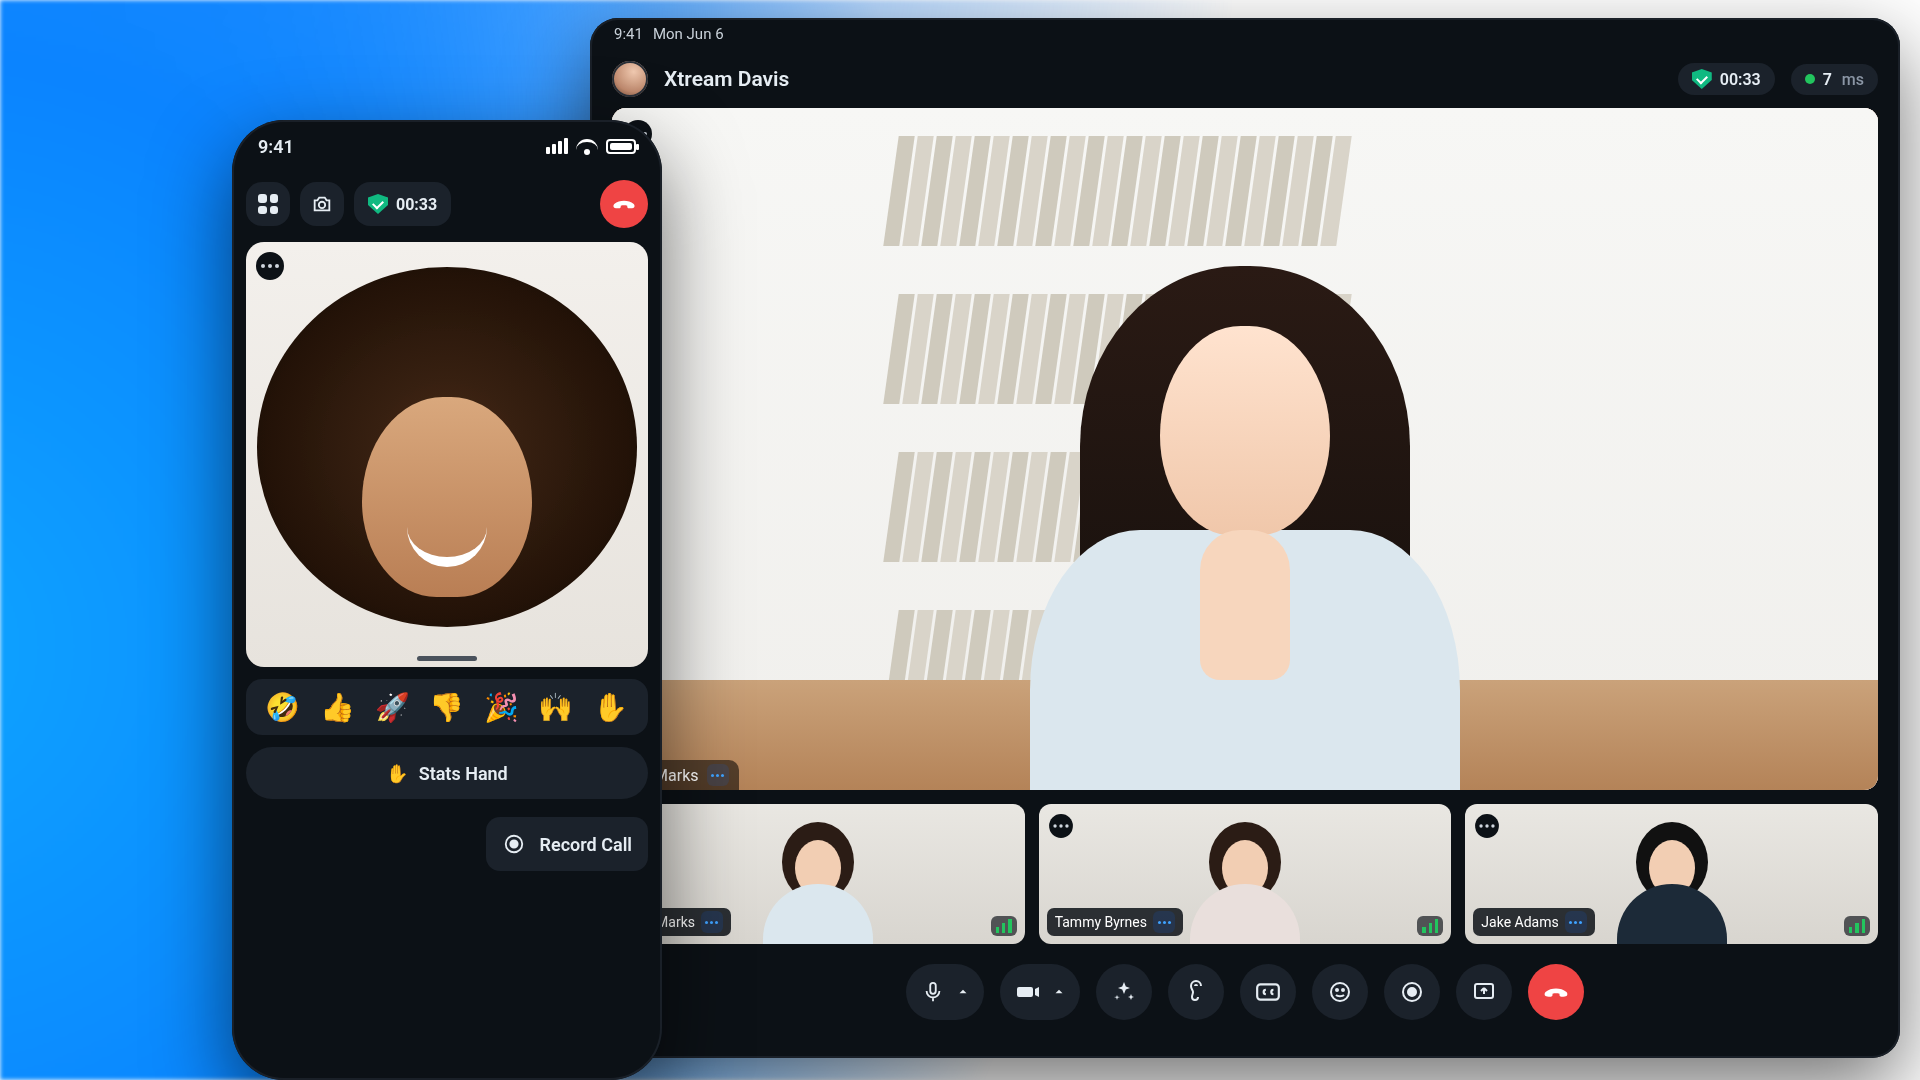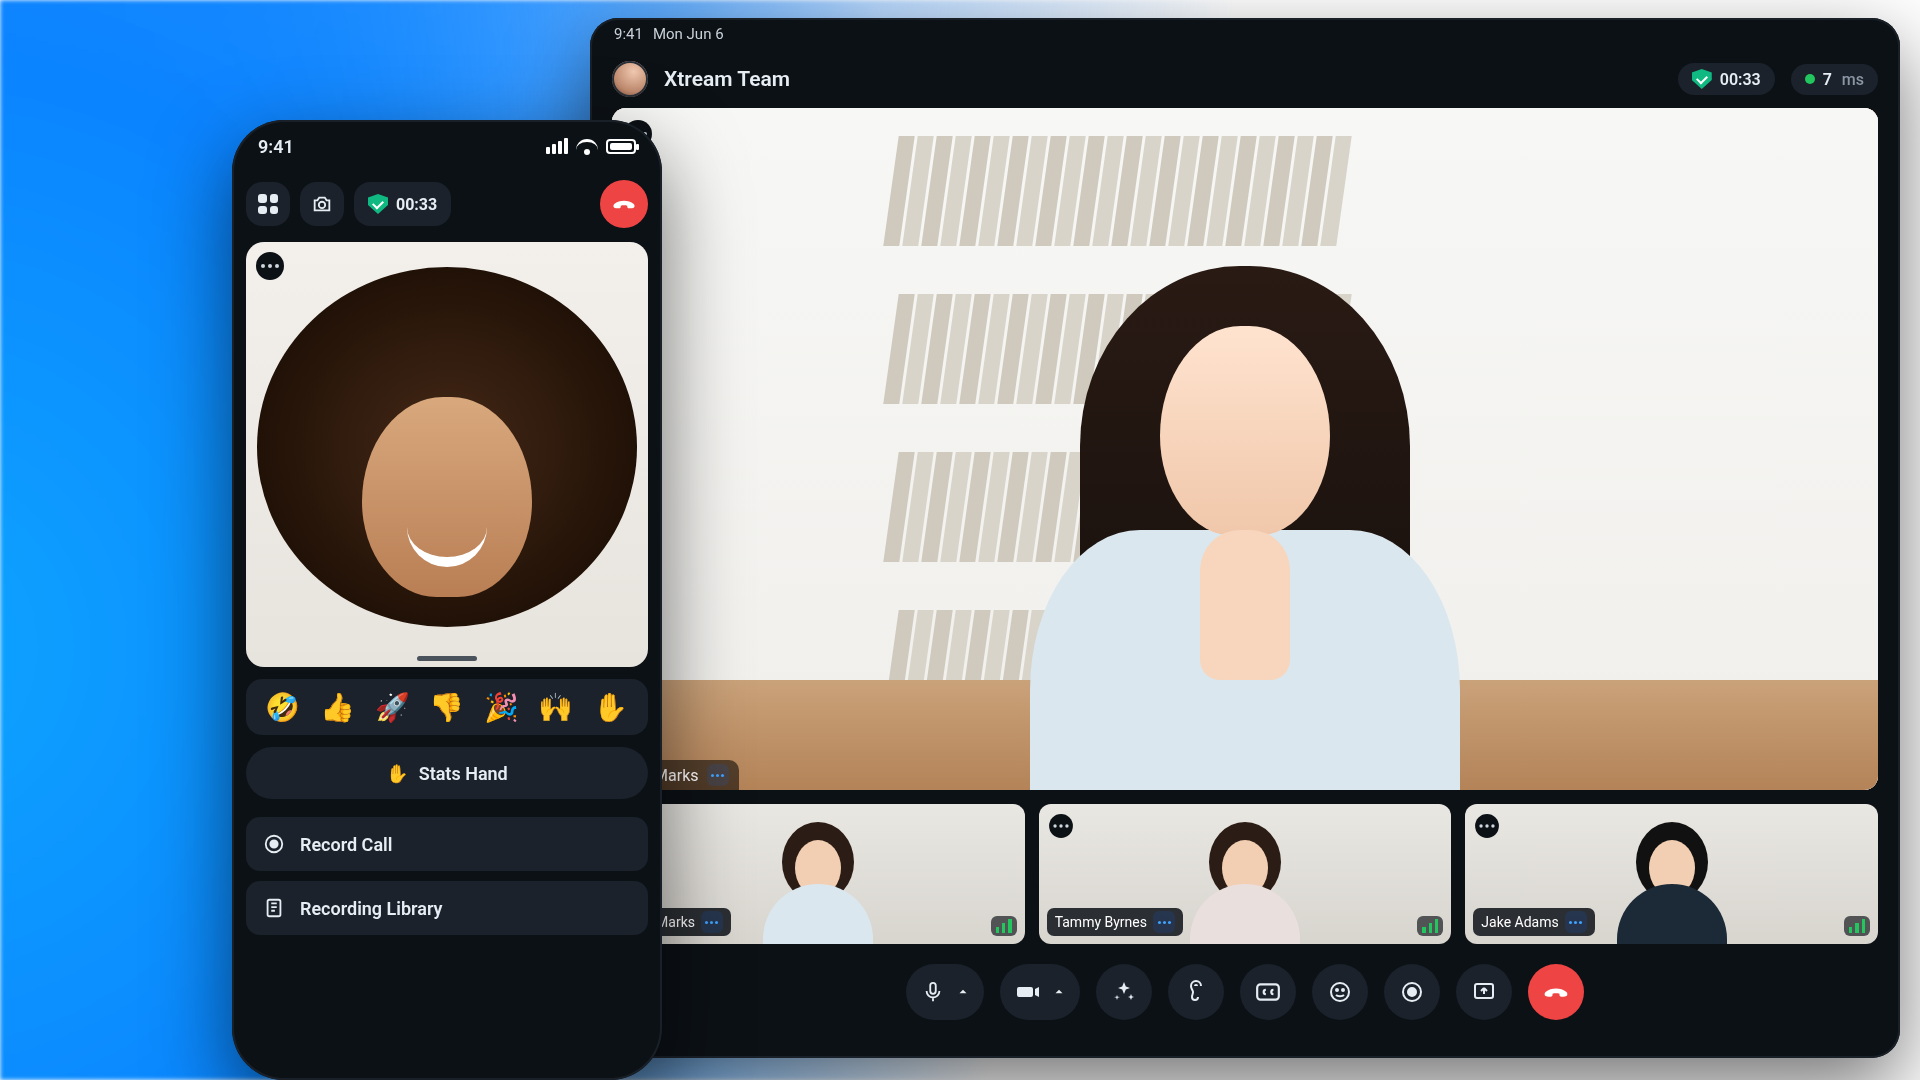--- a/index.html
+++ b/index.html
@@ -205,21 +205,21 @@
 
   .emoji-row{
     margin:12px 14px 0; height:56px; background:#1b222b; border-radius:16px;
     display:flex; align-items:center; justify-content:space-around; padding:0 10px; font-size:28px;
   }
   .raise-hand{
     margin:12px 14px 0; height:52px; background:#1b222b; border-radius:26px;
     display:flex; align-items:center; justify-content:center; gap:10px; font-size:18px; font-weight:600;
   }
 
-  .menu-list{ margin:18px 14px 0; display:flex; flex-direction:column; gap:10px; }
+  .menu-list{ margin:18px 14px 0; display:flex; flex-direction:column; gap:10px;align-items:flex-end; }
   .menu-item{
     height:54px; background:#1b222b; border-radius:14px; display:flex; align-items:center;
     padding:0 16px; gap:14px; font-size:18px; font-weight:600;
   }
   .micon{ width:24px; height:24px; display:flex; align-items:center; justify-content:center; }
 
 </style>
 </head>
 <body>
 
@@ -228,21 +228,21 @@
 
   <div class="tablet">
 
     <div class="tablet-status">
       <span>9:41</span>
       <span>Mon Jun 6</span>
     </div>
 
     <div class="tablet-header">
       <div class="avatar"></div>
-      <div class="team-name">Xtream Team</div>
+      <div class="team-name">Xtream Davis</div>
       <div class="spacer"></div>
       <div class="pill">
         <span class="shield"></span>
         <span>00:33</span>
       </div>
       <div class="pill">
         <span class="dot-green"></span>
         <span>7</span>
         <span class="ms-unit">ms</span>
       </div>
@@ -601,24 +601,15 @@
     <div class="menu-list">
       <div class="menu-item">
         <span class="micon">
           <svg width="22" height="22" viewBox="0 0 24 24" fill="none" stroke="#e6edf3" stroke-width="2">
               <circle cx="12" cy="12" r="9"></circle>
               <circle cx="12" cy="12" r="4" fill="#e6edf3"></circle>
             </svg>
         </span>
         <span>Record Call</span>
       </div>
-      <div class="menu-item">
-        <span class="micon">
-          <svg width="22" height="22" viewBox="0 0 24 24" fill="none" stroke="#e6edf3" stroke-width="2">
-              <rect x="5" y="3" width="14" height="18" rx="2"></rect>
-              <path d="M9 7h6M9 11h6M9 15h4"></path>
-            </svg>
-        </span>
-        <span>Recording Library</span>
-      </div>
     </div>
   </div>
 </div>
 
 </body></html>

